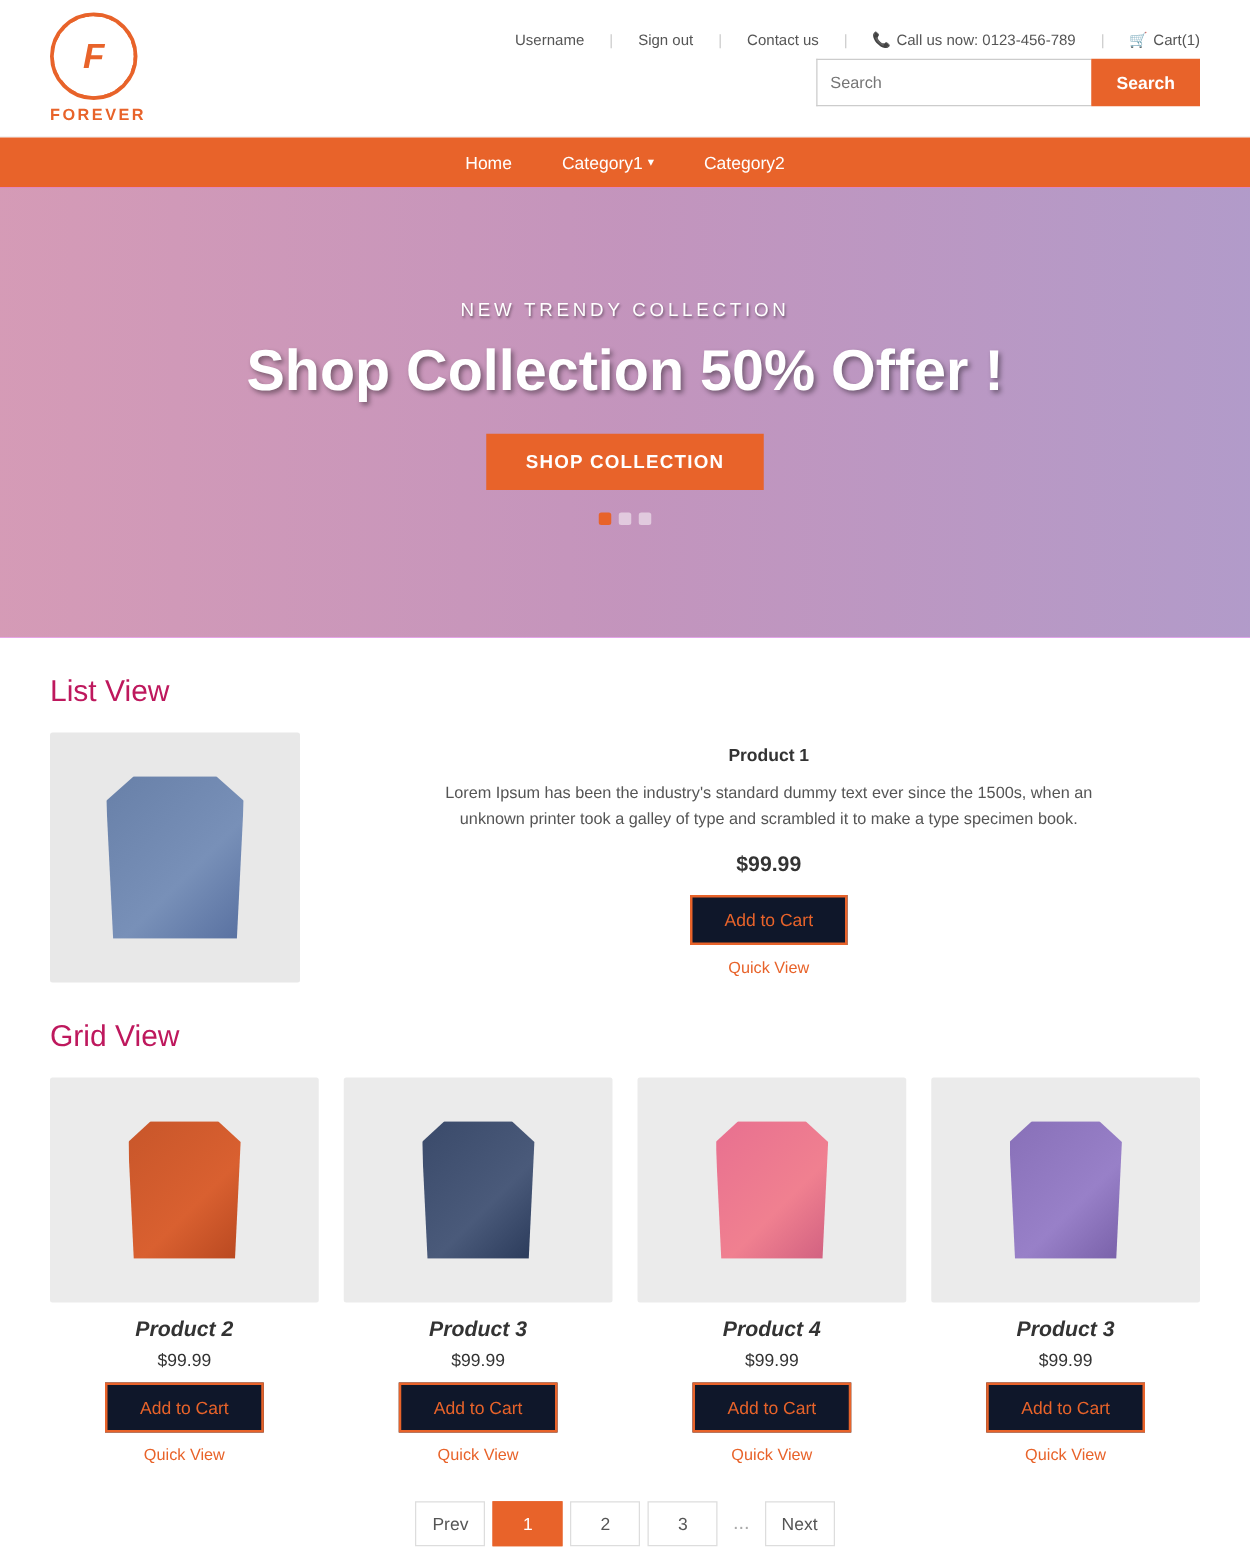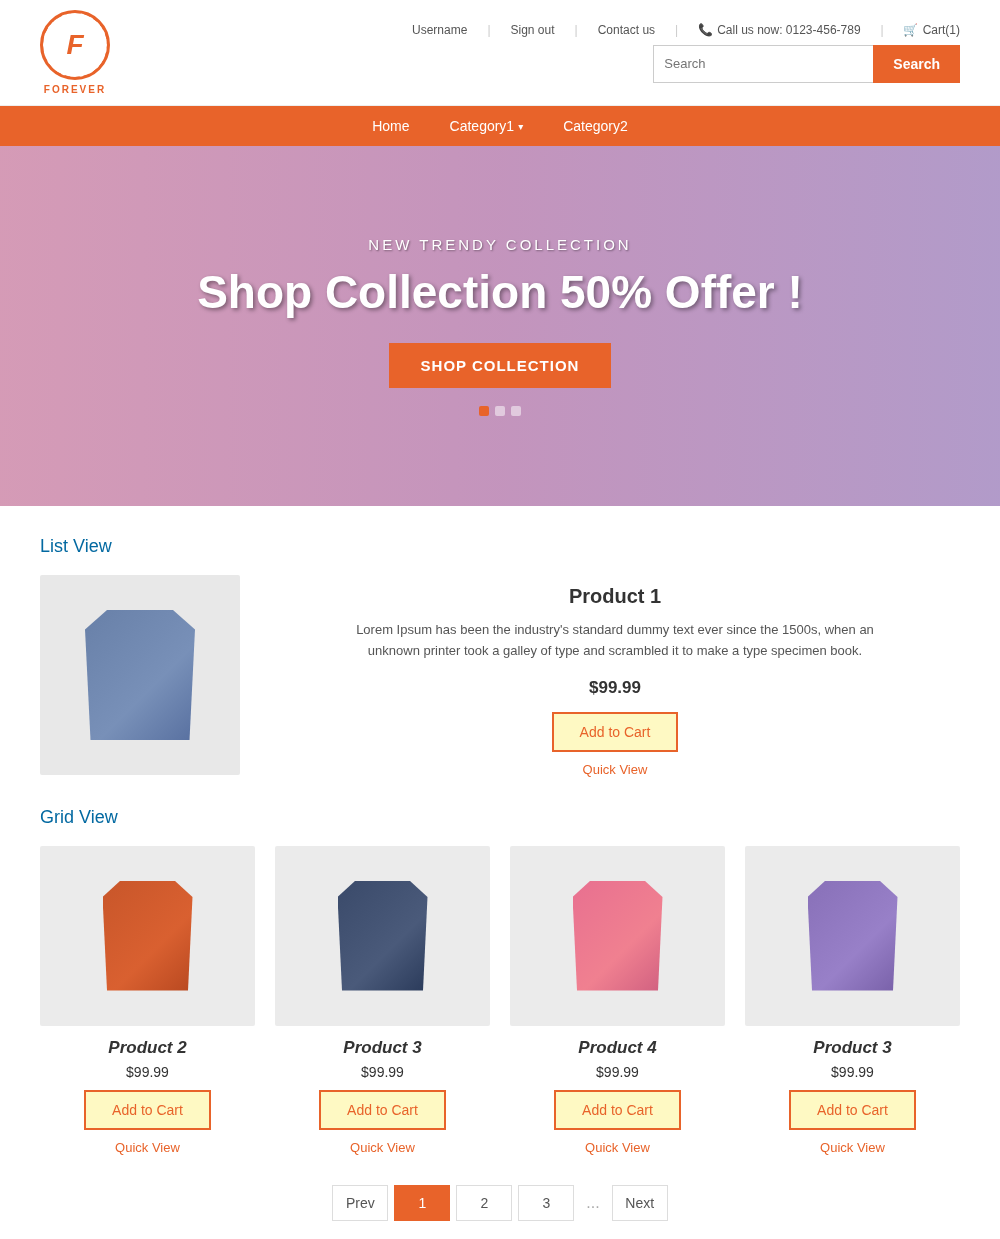--- a/index.html
+++ b/index.html
@@ -32,21 +32,21 @@
       border: 2px dashed #e8632a;
       border-radius: 50%;
     }
     .logo-f {
       font-size: 28px;
       font-weight: bold;
       color: #e8632a;
       font-style: italic;
     }
     .logo-text {
-      font-size: 10px;
+      font-size: 13px;
       font-weight: bold;
       color: #e8632a;
       text-align: center;
       margin-top: 4px;
       letter-spacing: 2px;
     }
     .logo-block { text-align: center; }
     .top-right {
       display: flex;
       flex-direction: column;
@@ -180,22 +180,22 @@
 
     
     .main-content {
       max-width: 960px;
       margin: 0 auto;
       padding: 30px 20px;
     }
 
     
     .section-title {
-      font-size: 18px;
-      color: #0369a1;
+      font-size: 24px;
+      color: #be185d;
       margin-bottom: 18px;
       font-weight: normal;
     }
     .list-view-item {
       display: flex;
       align-items: flex-start;
       gap: 30px;
       margin-bottom: 30px;
     }
     .product-img-list {
@@ -208,42 +208,42 @@
       justify-content: center;
       overflow: hidden;
       flex-shrink: 0;
     }
     .product-detail {
       flex: 1;
       text-align: center;
       padding-top: 10px;
     }
     .product-name-list {
-      font-size: 20px;
+      font-size: 14px;
       font-weight: bold;
       color: #333;
       margin-bottom: 12px;
     }
     .product-desc {
       font-size: 13px;
       color: #555;
       line-height: 1.6;
       margin-bottom: 16px;
       max-width: 520px;
       margin-left: auto;
       margin-right: auto;
     }
     .product-price-list {
       font-size: 17px;
       font-weight: bold;
       color: #333;
       margin-bottom: 14px;
     }
     .btn-add-cart {
-      background: #fef9c3;
+      background: #0f172a;
       color: #e8632a;
       border: 2px solid #e8632a;
       padding: 10px 26px;
       font-size: 14px;
       cursor: pointer;
       margin-bottom: 10px;
     }
     .quick-view {
       color: #e8632a;
       font-size: 13px;

